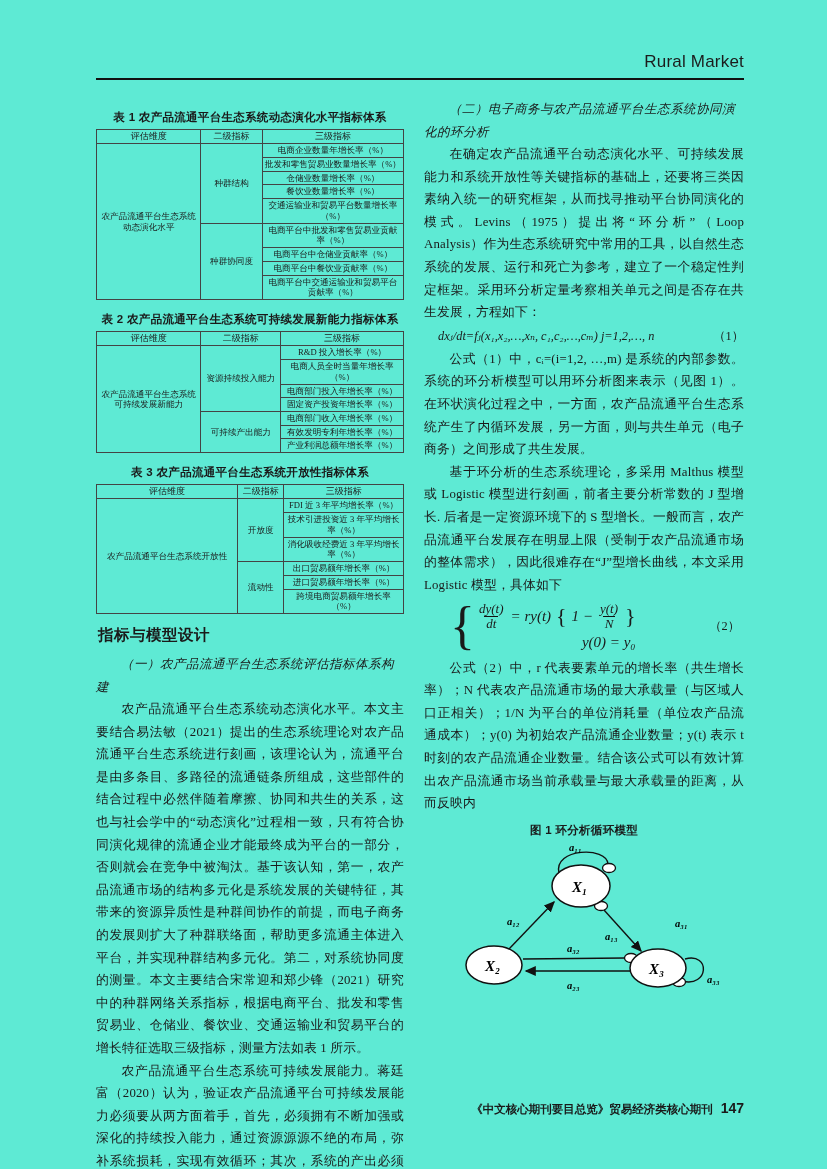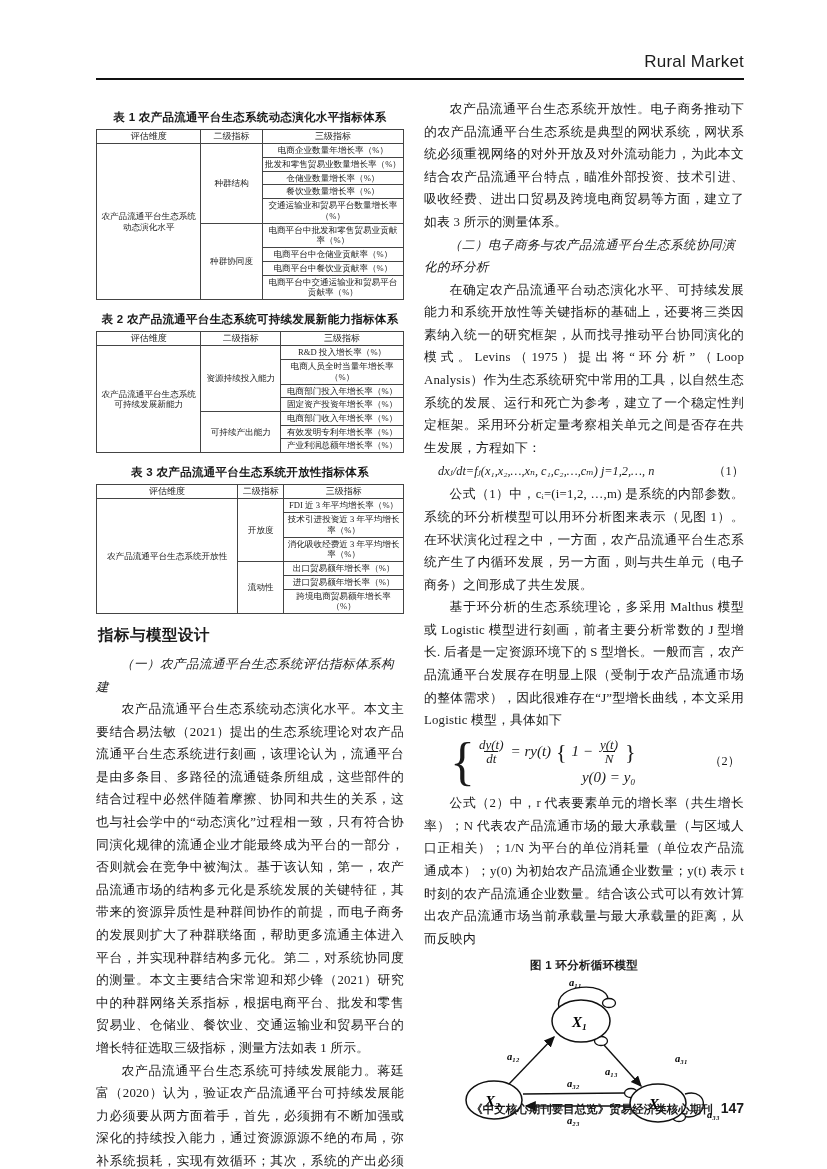--- a/index.html
+++ b/index.html
@@ -1,20 +1,20 @@
 <!DOCTYPE html>
 <html lang="zh"><head>
 <meta charset="utf-8">
 <style>
   html,body{margin:0;padding:0;background:#e8e8e8;}
   .page{
     position:relative;
     width:827px;height:1169px;
     margin:0 auto;
-    background:#ffffff;
+    background:#5eead4;
     color:#1a1a1a;
     font-family:"Liberation Serif","DejaVu Serif",serif;
     overflow:hidden;
     box-sizing:border-box;
   }
   .content{
     position:absolute;
     left:96px;top:52px;
     width:648px;
   }
@@ -263,21 +263,20 @@
         </tbody>
           </table>
 
         <div class="sec-head">指标与模型设计</div>
         <div class="sub-head">（一）农产品流通平台生态系统评估指标体系构建</div>
         <p class="para">农产品流通平台生态系统动态演化水平。本文主要结合易法敏（2021）提出的生态系统理论对农产品流通平台生态系统进行刻画，该理论认为，流通平台是由多条目、多路径的流通链条所组成，这些部件的结合过程中必然伴随着摩擦、协同和共生的关系，这也与社会学中的“动态演化”过程相一致，只有符合协同演化规律的流通企业才能最终成为平台的一部分，否则就会在竞争中被淘汰。基于该认知，第一，农产品流通市场的结构多元化是系统发展的关键特征，其带来的资源异质性是种群间协作的前提，而电子商务的发展则扩大了种群联络面，帮助更多流通主体进入平台，并实现种群结构多元化。第二，对系统协同度的测量。本文主要结合宋常迎和郑少锋（2021）研究中的种群网络关系指标，根据电商平台、批发和零售贸易业、仓储业、餐饮业、交通运输业和贸易平台的增长特征选取三级指标，测量方法如表 1 所示。</p>
         <p class="para">农产品流通平台生态系统可持续发展能力。蒋廷富（2020）认为，验证农产品流通平台可持续发展能力必须要从两方面着手，首先，必须拥有不断加强或深化的持续投入能力，通过资源源源不绝的布局，弥补系统损耗，实现有效循环；其次，系统的产出必须优于投入，即系统实现了资源的有效组合或再分配，使得相应投入能够获取增值，才能够保障系统持续循环运转。同时依据胡青华（2020）的研究结论，有效发明专利更能够反映研发的事实作用，因此考察了有效发明专利总量的变动；最后，产业利润总额变动也在考察的核心范围。上述描述的最终测量方案如表 2 所示。</p>
       </div>
 
       <div class="col-r">
-        <p class="para">农产品流通平台生态系统开放性。电子商务推动下的农产品流通平台生态系统是典型的网状系统，网状系统必须重视网络的对外开放及对外流动能力，为此本文结合农产品流通平台特点，瞄准外部投资、技术引进、吸收经费、进出口贸易及跨境电商贸易等方面，建立了如表 3 所示的测量体系。</p>
         <div class="sub-head">（二）电子商务与农产品流通平台生态系统协同演化的环分析</div>
         <p class="para">在确定农产品流通平台动态演化水平、可持续发展能力和系统开放性等关键指标的基础上，还要将三类因素纳入统一的研究框架，从而找寻推动平台协同演化的模式。Levins（1975）提出将“环分析”（Loop Analysis）作为生态系统研究中常用的工具，以自然生态系统的发展、运行和死亡为参考，建立了一个稳定性判定框架。采用环分析定量考察相关单元之间是否存在共生发展，方程如下：</p>
 
         <div class="eq1">
           <span>dxⱼ/dt=fⱼ(x₁,x₂,…,xₙ, c₁,c₂,…,cₘ)  j=1,2,…, n</span>
           <span class="eq-num">（1）</span>
         </div>
 
         <p class="para">公式（1）中，cᵢ=(i=1,2, …,m) 是系统的内部参数。系统的环分析模型可以用环分析图来表示（见图 1）。在环状演化过程之中，一方面，农产品流通平台生态系统产生了内循环发展，另一方面，则与共生单元（电子商务）之间形成了共生发展。</p>
         <p class="para">基于环分析的生态系统理论，多采用 Malthus 模型或 Logistic 模型进行刻画，前者主要分析常数的 J 型增长. 后者是一定资源环境下的 S 型增长。一般而言，农产品流通平台发展存在明显上限（受制于农产品流通市场的整体需求），因此很难存在“J”型增长曲线，本文采用 Logistic 模型，具体如下</p>

